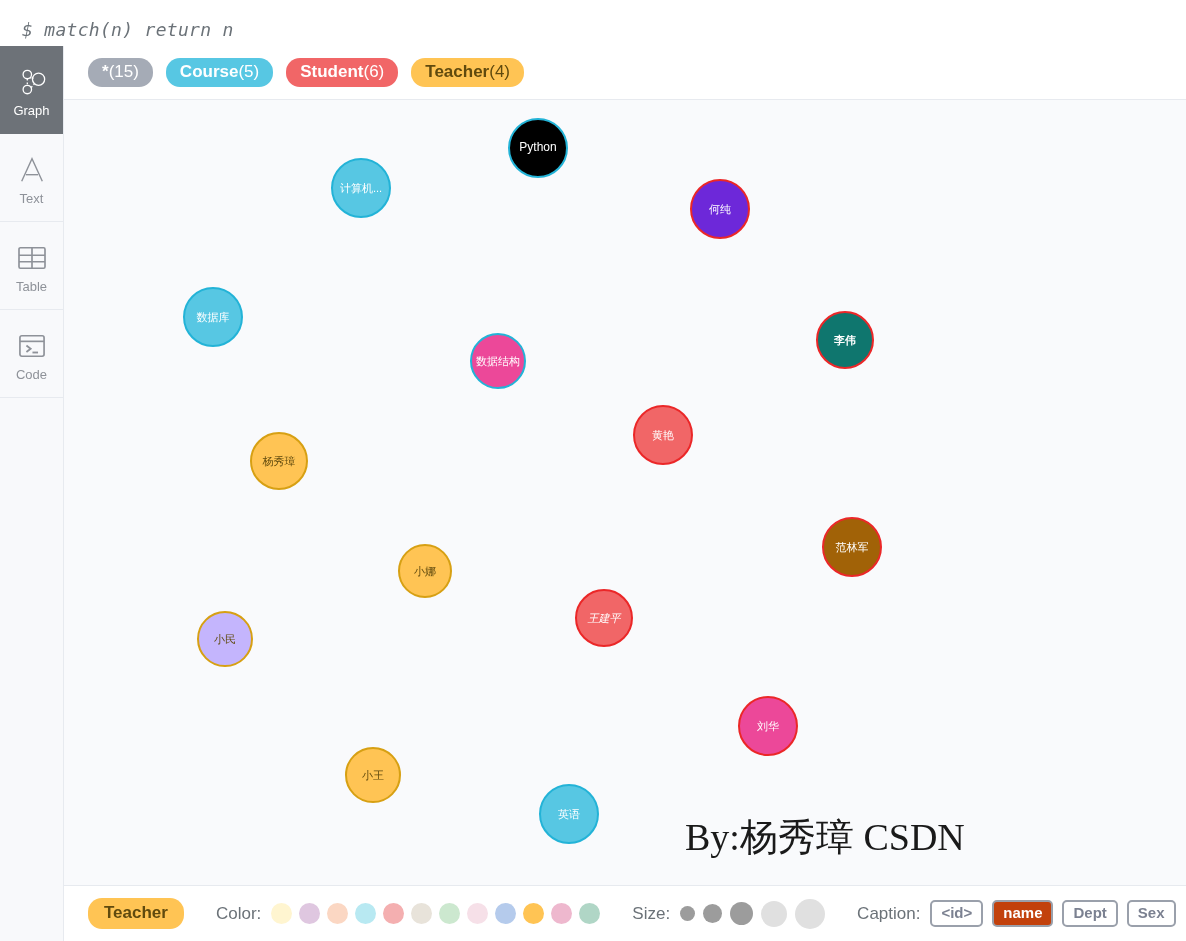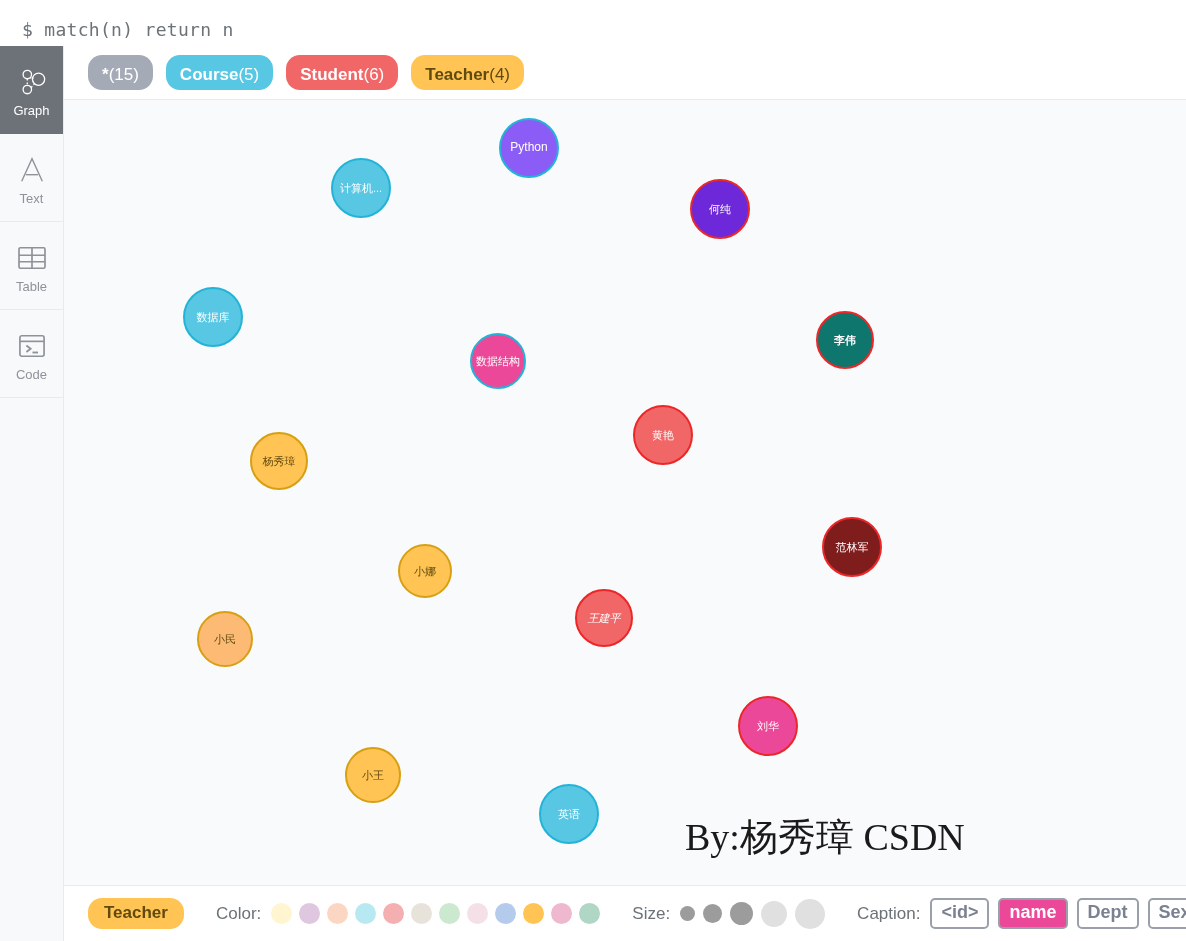--- a/index.html
+++ b/index.html
@@ -20,20 +20,21 @@
   .query-bar {
     position: absolute;
     left: 0; top: 0;
     width: 1186px;
     height: 60px;
     background: #ffffff;
     border-bottom: 1px solid #e7eaef;
     display: flex;
     align-items: center;
     box-sizing: border-box;
+    font-style: italic;
   }
   .query-text {
     font-family: "DejaVu Sans Mono", "Liberation Mono", monospace;
     font-size: 18px;
     color: #6b7278;
     padding-left: 22px;
     letter-spacing: 0.3px;
     white-space: pre;
   }
 
@@ -91,21 +92,21 @@
     background: #ffffff;
     border-bottom: 1px solid #e7eaef;
     box-sizing: border-box;
     display: flex;
     align-items: center;
     padding-left: 24px;
     gap: 13px;
   }
   .pill {
     border-radius: 14px;
-    padding: 10px 14px 5px 14px;
+    padding: 4px 14px 5px 14px;
     font-size: 17px;
     line-height: 1.15;
     cursor: pointer;
     white-space: nowrap;
     font-weight: normal;
   }
   .pill .pname { font-weight: bold; }
   .pill .pcount { font-weight: normal; }
 
   
@@ -186,29 +187,29 @@
   .size-dot {
     border-radius: 50%;
     cursor: pointer;
   }
   .captions { display: flex; align-items: center; gap: 9px; }
   .cap-btn {
     border: 2px solid #9aa0ab;
     border-radius: 5px;
     color: #7b8191;
     font-weight: bold;
-    font-size: 18px;
+    font-size: 15px;
     padding: 2px 9px 3px 9px;
     background: #ffffff;
     cursor: pointer;
     white-space: nowrap;
     line-height: 1.2;
   }
   .cap-btn.selected {
-    background: #ec4899;
+    background: #c2410c;
     border-color: #9aa0ab;
     color: #ffffff;
   }
 </style>
 </head>
 <body>
 
 <div id="app">
 
   <div class="query-bar">
@@ -268,21 +269,21 @@
 
   <div class="legend-top" id="legend-top">
       <div class="pill" style="background: rgb(165, 171, 182); color: rgb(255, 255, 255);"><span class="pname">*</span><span class="pcount">(15)</span></div>
       <div class="pill" style="background: rgb(87, 199, 227); color: rgb(255, 255, 255);"><span class="pname">Course</span><span class="pcount">(5)</span></div>
       <div class="pill" style="background: rgb(241, 102, 103); color: rgb(255, 255, 255);"><span class="pname">Student</span><span class="pcount">(6)</span></div>
       <div class="pill" style="background: rgb(255, 196, 84); color: rgb(96, 74, 14);"><span class="pname">Teacher</span><span class="pcount">(4)</span></div>
     </div>
 
   <div class="canvas" id="canvas">
     <div class="watermark" id="watermark" style="left: 621px; top: 712px;">By:杨秀璋  CSDN</div>
-  <div class="node" style="left: 435px; top: 18px; width: 60px; height: 60px; background: #8b5cf6; border: 2px solid rgb(35, 179, 215);">
+  <div class="node" style="left: 444px; top: 18px; width: 60px; height: 60px; background: #000000; border: 2px solid rgb(35, 179, 215);">
         <span class="cap en" style="color: rgb(255, 255, 255);">Python</span>
       </div>
       <div class="node" style="left: 267px; top: 58px; width: 60px; height: 60px; background: rgb(87, 199, 227); border: 2px solid rgb(35, 179, 215);">
         <span class="cap" style="color: rgb(255, 255, 255);">计算机...</span>
       </div>
       <div class="node" style="left: 119px; top: 187px; width: 60px; height: 60px; background: rgb(87, 199, 227); border: 2px solid rgb(35, 179, 215);">
         <span class="cap" style="color: rgb(255, 255, 255);">数据库</span>
       </div>
       <div class="node" style="left: 406px; top: 233px; width: 56px; height: 56px; background: #ec4899; border: 2px solid rgb(35, 179, 215);">
         <span class="cap" style="color: rgb(255, 255, 255);">数据结构</span>
@@ -292,36 +293,36 @@
       </div>
       <div class="node" style="left: 626px; top: 79px; width: 60px; height: 60px; background: #6d28d9; border: 2px solid rgb(235, 39, 40);">
         <span class="cap" style="color: rgb(255, 255, 255);">何纯</span>
       </div>
       <div class="node" style="left: 752px; top: 211px; width: 58px; height: 58px; background: #0f766e; border: 2px solid rgb(235, 39, 40); font-weight: bold;">
         <span class="cap" style="color: rgb(255, 255, 255);">李伟</span>
       </div>
       <div class="node" style="left: 569px; top: 305px; width: 60px; height: 60px; background: rgb(241, 102, 103); border: 2px solid rgb(235, 39, 40);">
         <span class="cap" style="color: rgb(255, 255, 255);">黄艳</span>
       </div>
-      <div class="node" style="left: 758px; top: 417px; width: 60px; height: 60px; background: #7f1d1d; border: 2px solid rgb(235, 39, 40);">
+      <div class="node" style="left: 758px; top: 417px; width: 60px; height: 60px; background: #a16207; border: 2px solid rgb(235, 39, 40);">
         <span class="cap" style="color: rgb(255, 255, 255);">范林军</span>
       </div>
       <div class="node" style="left: 511px; top: 489px; width: 58px; height: 58px; background: rgb(241, 102, 103); border: 2px solid rgb(235, 39, 40);">
         <span class="cap" style="color: rgb(255, 255, 255); font-style: italic;">王建平</span>
       </div>
       <div class="node" style="left: 674px; top: 596px; width: 60px; height: 60px; background: #ec4899; border: 2px solid rgb(235, 39, 40);">
         <span class="cap" style="color: rgb(255, 255, 255);">刘华</span>
       </div>
       <div class="node" style="left: 186px; top: 332px; width: 58px; height: 58px; background: rgb(255, 196, 84); border: 2px solid rgb(215, 160, 19);">
         <span class="cap" style="color: rgb(96, 74, 14);">杨秀璋</span>
       </div>
       <div class="node" style="left: 334px; top: 444px; width: 54px; height: 54px; background: rgb(255, 196, 84); border: 2px solid rgb(215, 160, 19);">
         <span class="cap" style="color: rgb(96, 74, 14);">小娜</span>
       </div>
-      <div class="node" style="left: 133px; top: 511px; width: 56px; height: 56px; background: #fdba74; border: 2px solid rgb(215, 160, 19);">
+      <div class="node" style="left: 133px; top: 511px; width: 56px; height: 56px; background: #c4b5fd; border: 2px solid rgb(215, 160, 19);">
         <span class="cap" style="color: rgb(96, 74, 14);">小民</span>
       </div>
       <div class="node" style="left: 281px; top: 647px; width: 56px; height: 56px; background: rgb(255, 196, 84); border: 2px solid rgb(215, 160, 19);">
         <span class="cap" style="color: rgb(96, 74, 14);">小王</span>
       </div>
     </div>
 
   <div class="bottom-bar">
     <div class="sel-pill">Teacher</div>
 

